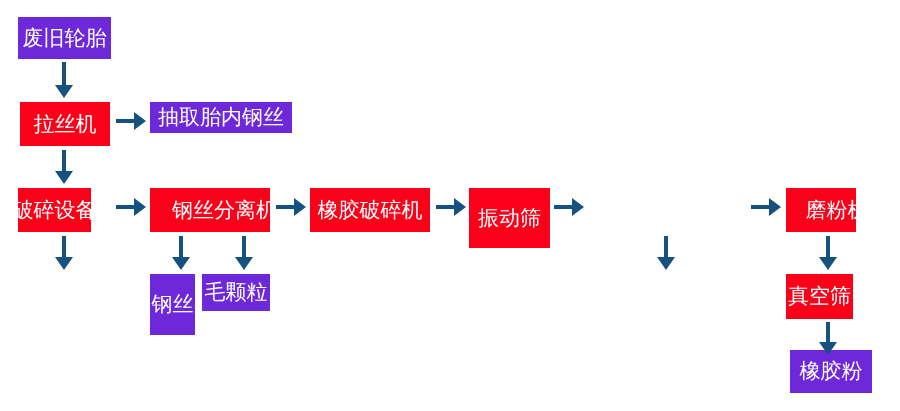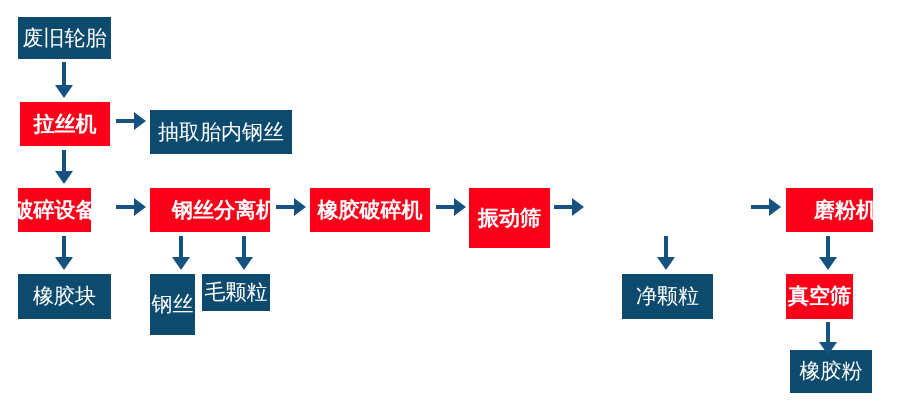--- a/index.html
+++ b/index.html
@@ -24,48 +24,46 @@
     justify-content: center;
     box-sizing: border-box;
     color: #ffffff;
     font-size: 21px;
     font-weight: 400;
     letter-spacing: 0px;
     line-height: 1;
     white-space: nowrap;
     user-select: none;
   }
-  .node.blue  { background: #0c4a6e; }
-  .node.red   { background: #fa0019; font-weight: bold; }
+  .node.blue  { background: #6d28d9; }
+  .node.red   { background: #fa0019; }
 
   
   .arrow {
     position: absolute;
     color: #15527f;
     line-height: 1;
     user-select: none;
   }
   .arrow svg { display: block; }
 </style>
 </head>
 <body>
 
 <div id="canvas">
     <div class="node blue" style="left: 18px; top: 17px; width: 93px; height: 42px;">废旧轮胎</div>
     <div class="node red" style="left: 20px; top: 102px; width: 90px; height: 44px;">拉丝机</div>
-    <div class="node blue" style="left: 150px; top: 110px; width: 142px; height: 44px;">抽取胎内钢丝</div>
+    <div class="node blue" style="left: 150px; top: 102px; width: 142px; height: 31px;">抽取胎内钢丝</div>
     <div class="node red" style="left: 18px; top: 188px; width: 73px; height: 44px;">破碎设备</div>
     <div class="node red" style="left: 150px; top: 188px; width: 120px; height: 44px; padding-left: 29px;">钢丝分离机</div>
     <div class="node red" style="left: 310px; top: 188px; width: 120px; height: 44px;">橡胶破碎机</div>
     <div class="node red" style="left: 469px; top: 188px; width: 81px; height: 60px;">振动筛</div>
-    <div class="node red" style="left: 786px; top: 188px; width: 87px; height: 44px; padding-left: 32px;">磨粉机</div>
-    <div class="node blue" style="left: 18px; top: 274px; width: 93px; height: 45px;">橡胶块</div>
+    <div class="node red" style="left: 786px; top: 188px; width: 70px; height: 44px; padding-left: 32px;">磨粉机</div>
     <div class="node blue" style="left: 150px; top: 274px; width: 45px; height: 61px;">钢丝</div>
     <div class="node blue" style="left: 202px; top: 274px; width: 68px; height: 37px;">毛颗粒</div>
-    <div class="node blue" style="left: 622px; top: 274px; width: 91px; height: 45px;">净颗粒</div>
     <div class="node red" style="left: 786px; top: 274px; width: 67px; height: 45px;">真空筛</div>
     <div class="node blue" style="left: 790px; top: 350px; width: 82px; height: 43px;">橡胶粉</div>
     <div class="arrow" style="left: 53px; top: 62px; width: 22px; height: 36px;">
       <svg width="22" height="36" viewBox="0 0 22 36">
         <path d="M11 0 L11 26" stroke="#15527f" stroke-width="4" fill="none"></path>
         <path d="M2 23 L11 36 L20 23 Z" fill="#15527f"></path>
       </svg>
     </div>
     <div class="arrow" style="left: 116px; top: 110px; width: 30px; height: 22px;">
       <svg width="30" height="22" viewBox="0 0 30 22">

